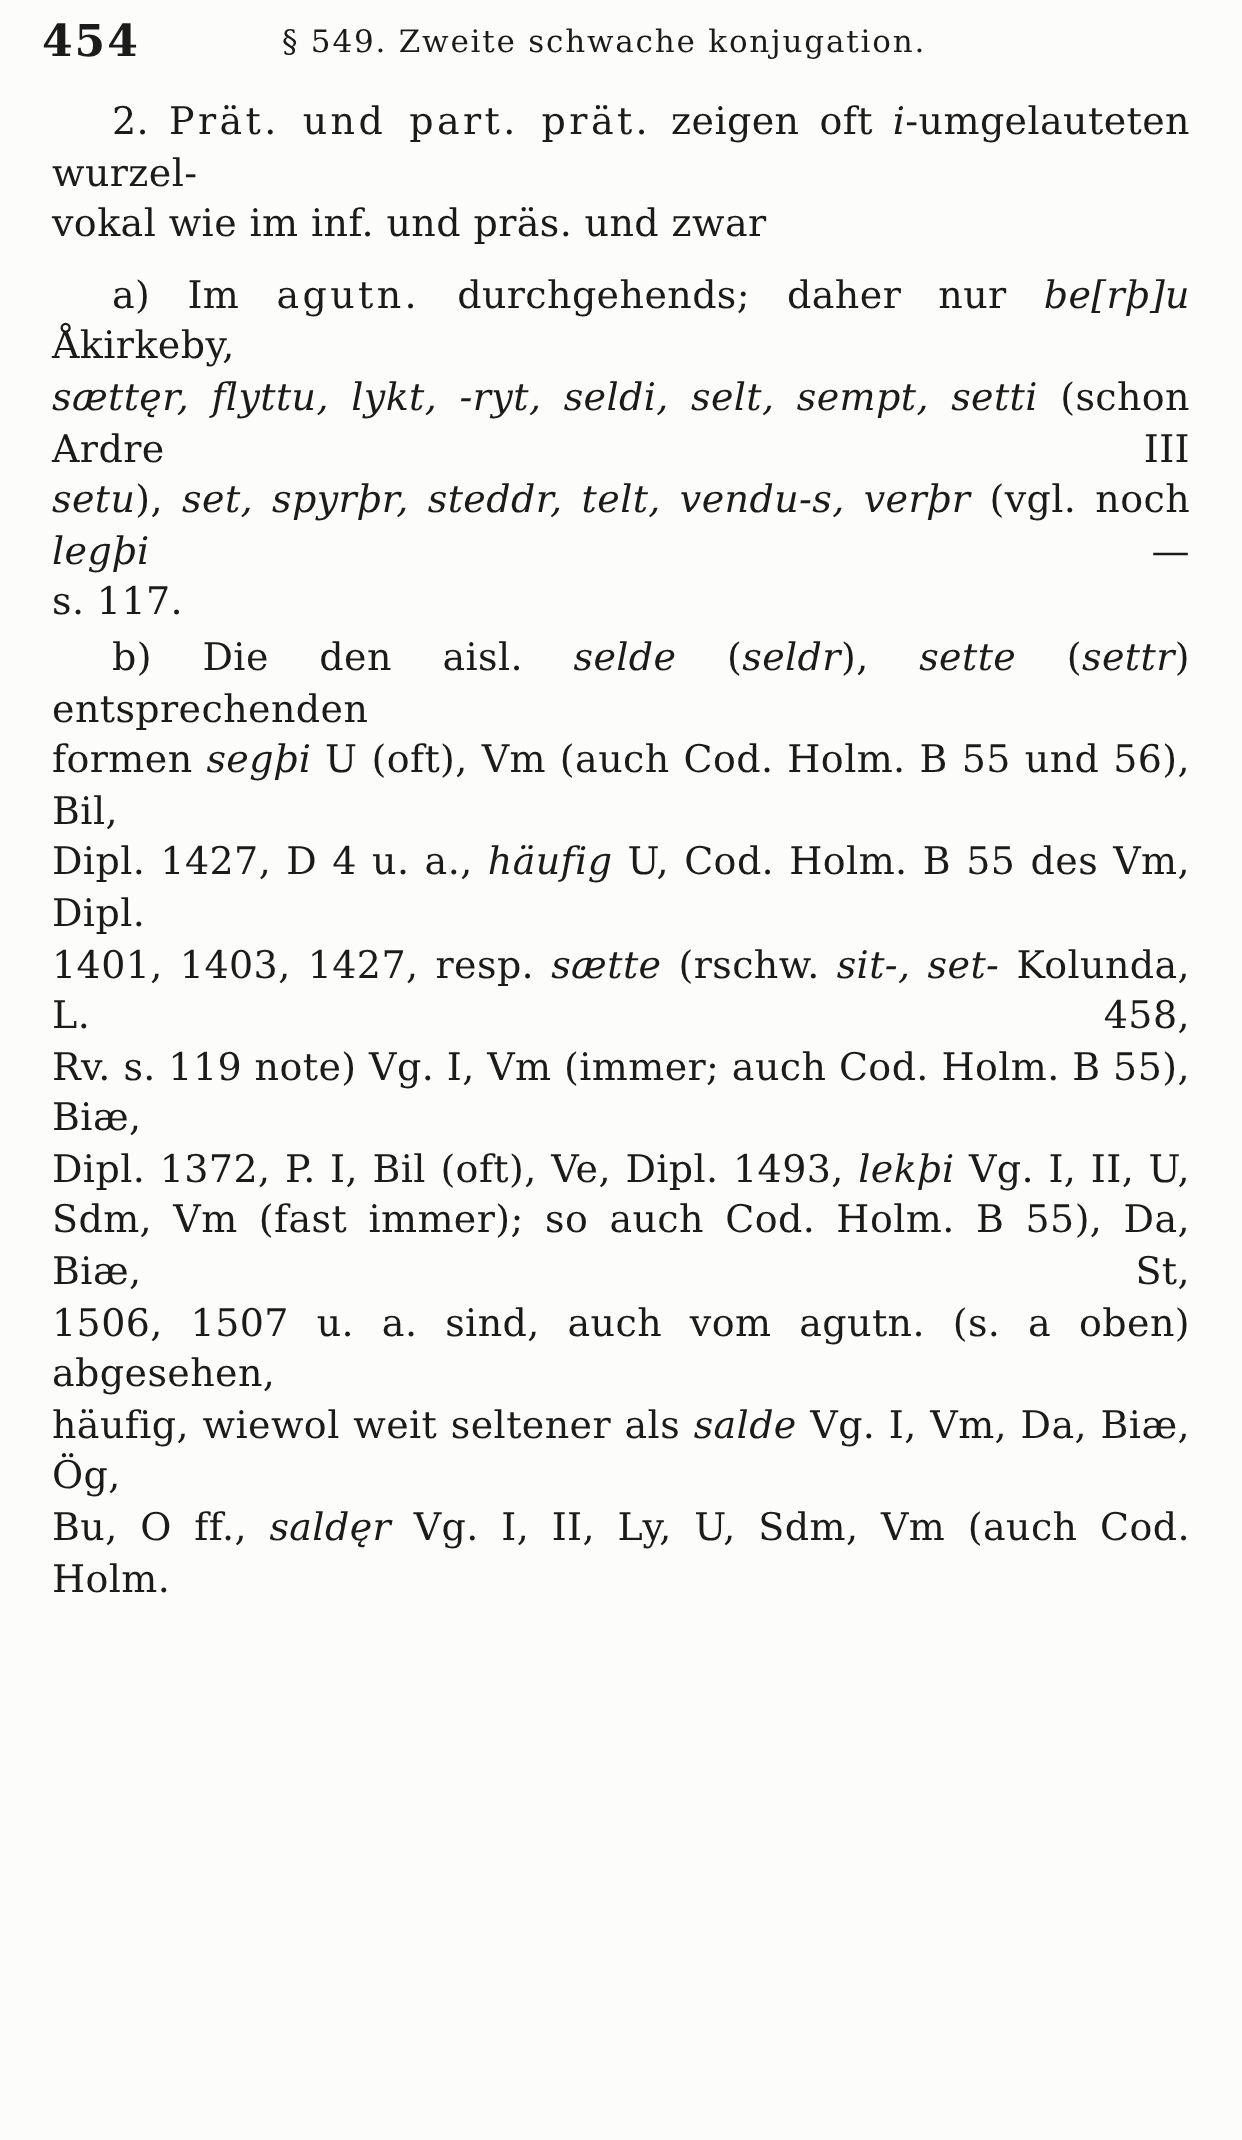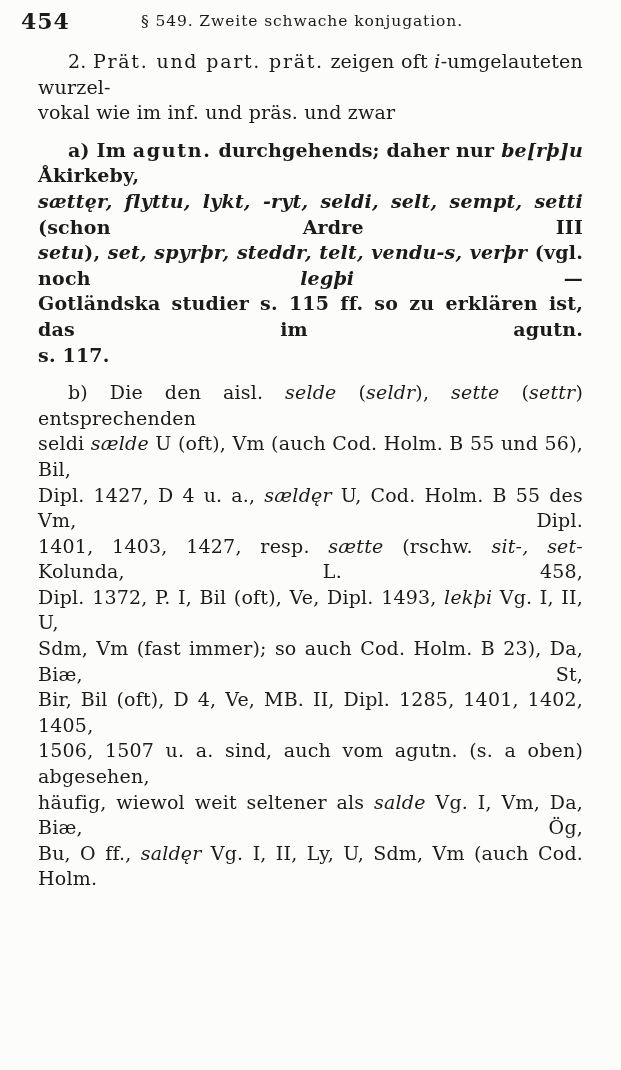--- a/index.html
+++ b/index.html
@@ -9,22 +9,22 @@
     width:621px; height:1070px; overflow:hidden;
     background:var(--paper); color:var(--ink);
     font-family:"DejaVu Serif","Liberation Serif",serif;
     -webkit-font-smoothing:antialiased;
   }
   .page { width:621px; height:1070px; padding:8px 26px 0 26px; }
   .header { position:relative; height:26px; margin-bottom:15px; }
   .pagenum { position:absolute; left:-5px; top:0; font-size:22px; letter-spacing:1px;font-weight:bold; }
   .running { position:absolute; left:0; right:17px; top:4px; text-align:center;
              font-size:15.5px; letter-spacing:0.9px; }
-  .para { margin:12px; }
-  [data-name="paragraph-a"]     { margin-top:10px;font-weight:bold; }
+  .para { margin:0; }
+  [data-name="paragraph-a"]     { margin-top:10px; }
   [data-name="paragraph-b"]     { margin-top:2px;  }
   .line {
     font-size:19px; line-height:25.6px;
     text-align:justify; text-align-last:justify;
     letter-spacing:0.2px;
   }
   .line.indent { text-indent:30px; }
   .line.short  { text-align-last:left; }
   .it { font-style:italic; }
   .sperr { letter-spacing:1.7px; }
@@ -39,29 +39,28 @@
   </div>
   <div data-name="text-block" id="text-block">
       <div class="para" data-name="paragraph-2">
         <div class="line indent" data-name="text-line"><span data-name="text-run">2. </span><span class="sperr" data-name="text-run">Prät. und part. prät.</span><span data-name="text-run"> zeigen oft </span><span class="it" data-name="italic-form">i</span><span data-name="text-run">-umgelauteten wurzel-</span></div>
         <div class="line short" data-name="text-line"><span data-name="text-run">vokal wie im inf. und präs. und zwar</span></div>
       </div>
       <div class="para" data-name="paragraph-a">
         <div class="line indent" data-name="text-line"><span data-name="text-run">a) Im </span><span class="sperr" data-name="text-run">agutn.</span><span data-name="text-run"> durchgehends; daher nur </span><span class="it" data-name="italic-form">be[rþ]u</span><span data-name="text-run"> Åkirkeby,</span></div>
         <div class="line" data-name="text-line"><span class="it" data-name="italic-form">sættęr, flyttu, lykt, -ryt, seldi, selt, sempt, setti</span><span data-name="text-run"> (schon Ardre III</span></div>
         <div class="line" data-name="text-line"><span class="it" data-name="italic-form">setu</span><span data-name="text-run">), </span><span class="it" data-name="italic-form">set, spyrþr, steddr, telt, vendu-s, verþr</span><span data-name="text-run"> (vgl. noch </span><span class="it" data-name="italic-form">legþi</span><span data-name="text-run"> —</span></div>
-        <div class="line" data-name="text-line"><span data-name="text-run">Gotländska studier s. 115 ff. so zu erklären ist, das im agutn.</span></div>
         <div class="line short" data-name="text-line"><span data-name="text-run">s. 117.</span></div>
       </div>
       <div class="para" data-name="paragraph-b">
         <div class="line indent" data-name="text-line"><span data-name="text-run">b) Die den aisl. </span><span class="it" data-name="italic-form">selde</span><span data-name="text-run"> (</span><span class="it" data-name="italic-form">seldr</span><span data-name="text-run">), </span><span class="it" data-name="italic-form">sette</span><span data-name="text-run"> (</span><span class="it" data-name="italic-form">settr</span><span data-name="text-run">) entsprechenden</span></div>
-        <div class="line" data-name="text-line"><span data-name="text-run">seldi </span><span class="it" data-name="italic-form">sælde</span><span data-name="text-run"> U (oft), Vm (auch Cod. Holm. B 55 und 56), Bil,</span></div>
-        <div class="line" data-name="text-line"><span data-name="text-run">Dipl. 1427, D 4 u. a., </span><span class="it" data-name="italic-form">sældęr</span><span data-name="text-run"> U, Cod. Holm. B 55 des Vm, Dipl.</span></div>
+        <div class="line" data-name="text-line"><span data-name="text-run">formen </span><span class="it" data-name="italic-form">segþi</span><span data-name="text-run"> U (oft), Vm (auch Cod. Holm. B 55 und 56), Bil,</span></div>
+        <div class="line" data-name="text-line"><span data-name="text-run">Dipl. 1427, D 4 u. a., </span><span class="it" data-name="italic-form">häufig</span><span data-name="text-run"> U, Cod. Holm. B 55 des Vm, Dipl.</span></div>
         <div class="line" data-name="text-line"><span data-name="text-run">1401, 1403, 1427, resp. </span><span class="it" data-name="italic-form">sætte</span><span data-name="text-run"> (rschw. </span><span class="it" data-name="italic-form">sit-, set-</span><span data-name="text-run"> Kolunda, L. 458,</span></div>
+        <div class="line" data-name="text-line"><span data-name="text-run">Rv. s. 119 note) Vg. I, Vm (immer; auch Cod. Holm. B 55), Biæ,</span></div>
         <div class="line" data-name="text-line"><span data-name="text-run">Dipl. 1372, P. I, Bil (oft), Ve, Dipl. 1493, </span><span class="it" data-name="italic-form">lekþi</span><span data-name="text-run"> Vg. I, II, U,</span></div>
-        <div class="line" data-name="text-line"><span data-name="text-run">Sdm, Vm (fast immer); so auch Cod. Holm. B 23), Da, Biæ, St,</span></div>
-        <div class="line" data-name="text-line"><span data-name="text-run">Bir, Bil (oft), D 4, Ve, MB. II, Dipl. 1285, 1401, 1402, 1405,</span></div>
+        <div class="line" data-name="text-line"><span data-name="text-run">Sdm, Vm (fast immer); so auch Cod. Holm. B 55), Da, Biæ, St,</span></div>
         <div class="line" data-name="text-line"><span data-name="text-run">1506, 1507 u. a. sind, auch vom agutn. (s. a oben) abgesehen,</span></div>
         <div class="line" data-name="text-line"><span data-name="text-run">häufig, wiewol weit seltener als </span><span class="it" data-name="italic-form">salde</span><span data-name="text-run"> Vg. I, Vm, Da, Biæ, Ög,</span></div>
         <div class="line" data-name="text-line"><span data-name="text-run">Bu, O ff., </span><span class="it" data-name="italic-form">saldęr</span><span data-name="text-run"> Vg. I, II, Ly, U, Sdm, Vm (auch Cod. Holm.</span></div>
       </div>
     </div>
 </div>
 
 </body></html>

